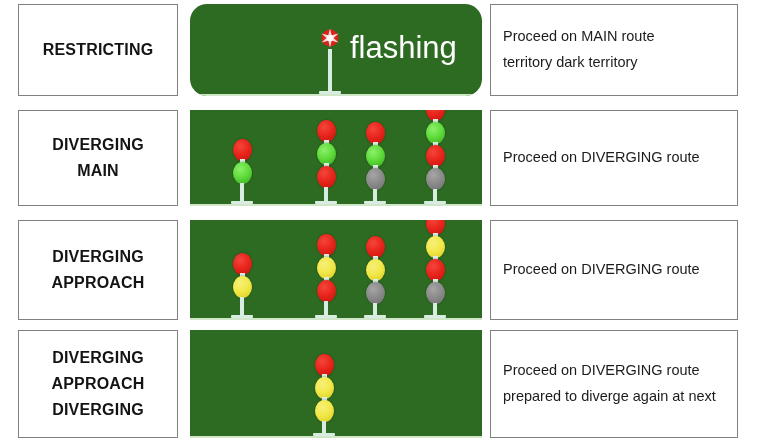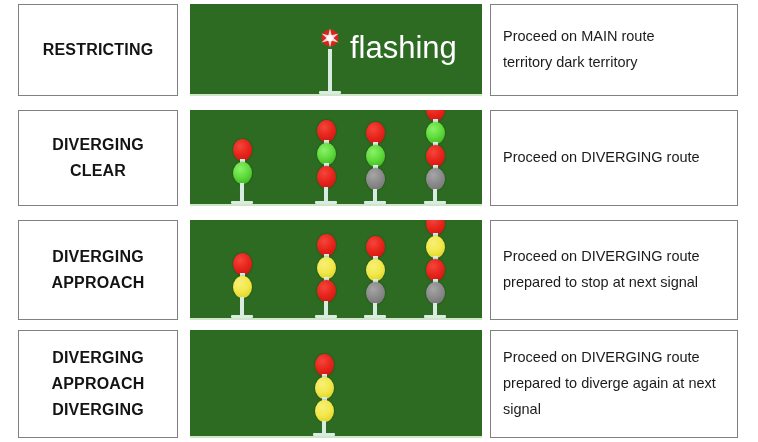--- a/index.html
+++ b/index.html
@@ -146,21 +146,21 @@
   .desc-cell .dline { display: block; }
 </style>
 </head>
 <body>
 
 <div id="chart">
     <div class="row" style="top: 4px; height: 92px;">
       <div class="name-cell" style="height: 92px;">
         <span class="nline">RESTRICTING</span>
       </div>
-      <div class="signal-panel" style="height: 92px;">
+      <div class="signal-panel" style="height: 92px; border-radius: 17px;">
         <div class="ground"></div>
         <div class="mast" style="left: 140px;">
           <div class="mast-base"></div>
           <div class="mast-pole" style="height: 42px;"></div>
           <div class="lamp-stack">
             <div class="flash-lamp">
               <svg viewBox="0 0 20 22">
                 <circle cx="10" cy="11" r="8.5" fill="#d8241b"></circle>
                 <path d="M10 1.5 L11.7 8.2 L18.5 6.5 L13.6 11 L18.5 15.5 L11.7 13.8 L10 20.5 L8.3 13.8 L1.5 15.5 L6.4 11 L1.5 6.5 L8.3 8.2 Z" fill="#f6e9e4" opacity="0.92"></path>
                 <circle cx="10" cy="11" r="3.1" fill="#ffffff"></circle>
@@ -171,21 +171,21 @@
         <div class="flashing-caption" style="left: 160px; top: 28px;">flashing</div>
       </div>
       <div class="desc-cell" style="height: 92px;">
         <span class="dline">Proceed on MAIN route</span>
         <span class="dline">territory dark territory</span>
       </div>
     </div>
     <div class="row" style="top: 110px; height: 96px;">
       <div class="name-cell" style="height: 96px;">
         <span class="nline">DIVERGING</span>
-        <span class="nline">CLEAR</span>
+        <span class="nline">MAIN</span>
       </div>
       <div class="signal-panel" style="height: 96px;">
         <div class="ground"></div>
         <div class="mast" style="left: 52px;">
           <div class="mast-base"></div>
           <div class="mast-pole" style="height: 18px;"></div>
           <div class="lamp-stack">
             <div class="lamp red"></div>
             <div class="lamp-link"></div>
             <div class="lamp green"></div>
@@ -278,21 +278,20 @@
             <div class="lamp yellow"></div>
             <div class="lamp-link"></div>
             <div class="lamp red"></div>
             <div class="lamp-link"></div>
             <div class="lamp dark"></div>
           </div>
         </div>
       </div>
       <div class="desc-cell" style="height: 100px;">
         <span class="dline">Proceed on DIVERGING route</span>
-        <span class="dline">prepared to stop at next signal</span>
       </div>
     </div>
     <div class="row" style="top: 330px; height: 108px;">
       <div class="name-cell" style="height: 108px;">
         <span class="nline">DIVERGING</span>
         <span class="nline">APPROACH</span>
         <span class="nline">DIVERGING</span>
       </div>
       <div class="signal-panel" style="height: 108px;">
         <div class="ground"></div>
@@ -304,16 +303,15 @@
             <div class="lamp-link"></div>
             <div class="lamp yellow"></div>
             <div class="lamp-link"></div>
             <div class="lamp yellow"></div>
           </div>
         </div>
       </div>
       <div class="desc-cell" style="height: 108px;">
         <span class="dline">Proceed on DIVERGING route</span>
         <span class="dline">prepared to diverge again at next</span>
-        <span class="dline">signal</span>
       </div>
     </div>
   </div>
 
 </body></html>

